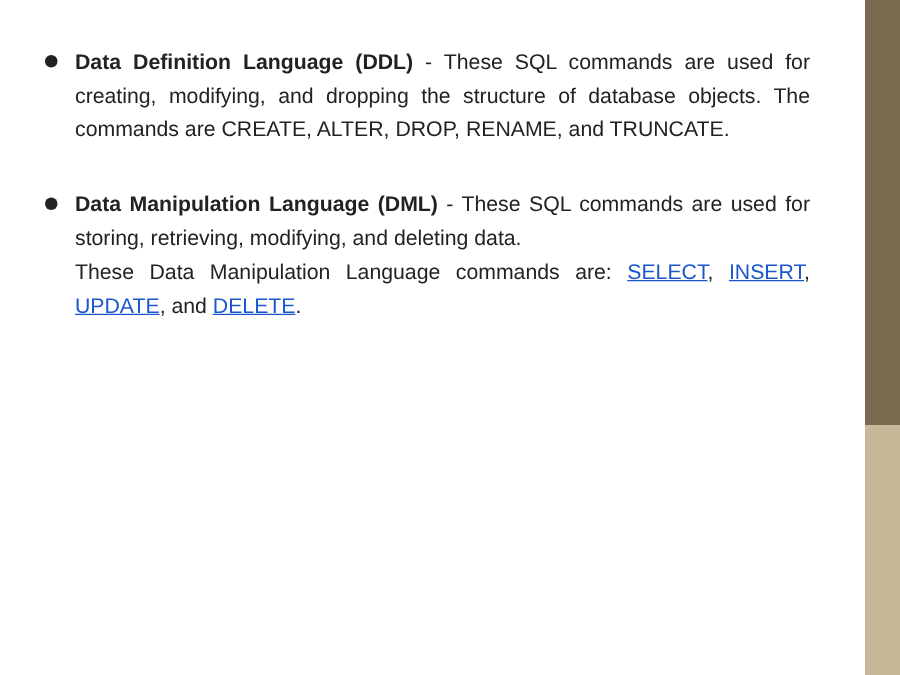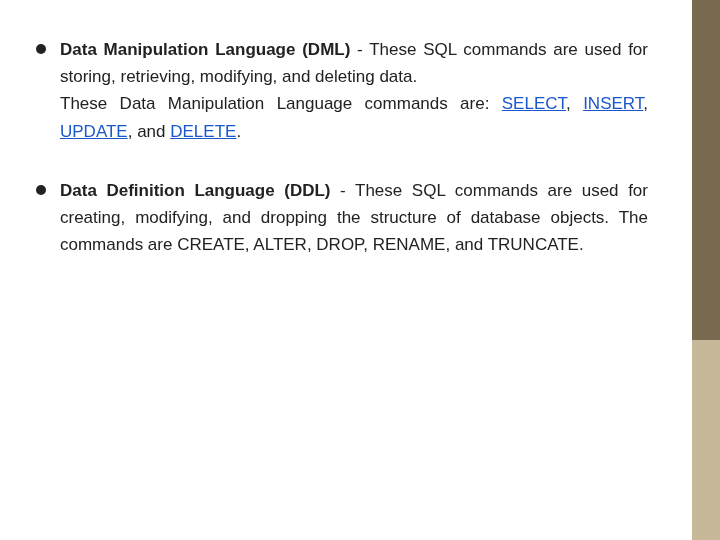--- a/index.html
+++ b/index.html
@@ -71,29 +71,29 @@
     }
   </style>
 </head>
 <body>
 
 <div class="main-content">
 
   <div class="bullet-item">
     <div class="bullet-dot"></div>
     <div class="bullet-text">
-      <strong>Data Manipulation Language (DML)</strong><span> - </span><span>These SQL commands are used for storing, retrieving, modifying, and deleting data.</span><br>
-      <span>These Data Manipulation Language commands are: </span><a class="link">SELECT</a>, <a class="link">INSERT</a>, <a class="link">UPDATE</a>, and <a class="link">DELETE</a>.
+      <strong>Data Definition Language (DDL)</strong><span> - </span><span>These SQL commands are used for creating, modifying, and dropping the structure of database objects. The commands are CREATE, ALTER, DROP, RENAME, and TRUNCATE.</span>
     </div>
   </div>
 
   <div class="bullet-item">
     <div class="bullet-dot"></div>
     <div class="bullet-text">
-      <strong>Data Definition Language (DDL)</strong><span> - </span><span>These SQL commands are used for creating, modifying, and dropping the structure of database objects. The commands are CREATE, ALTER, DROP, RENAME, and TRUNCATE.</span>
+      <strong>Data Manipulation Language (DML)</strong><span> - </span><span>These SQL commands are used for storing, retrieving, modifying, and deleting data.</span><br>
+      <span>These Data Manipulation Language commands are: </span><a class="link">SELECT</a>, <a class="link">INSERT</a>, <a class="link">UPDATE</a>, and <a class="link">DELETE</a>.
     </div>
   </div>
 
 </div>
 
 <div class="sidebar">
   <div class="sidebar-top"></div>
   <div class="sidebar-bottom"></div>
 </div>
 

